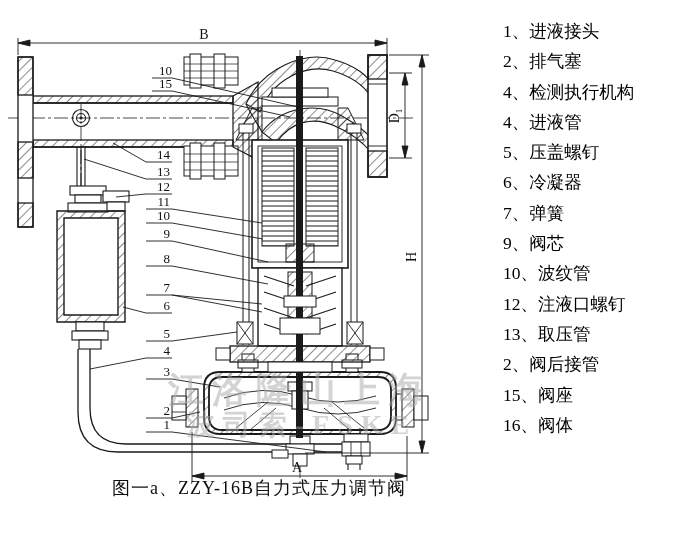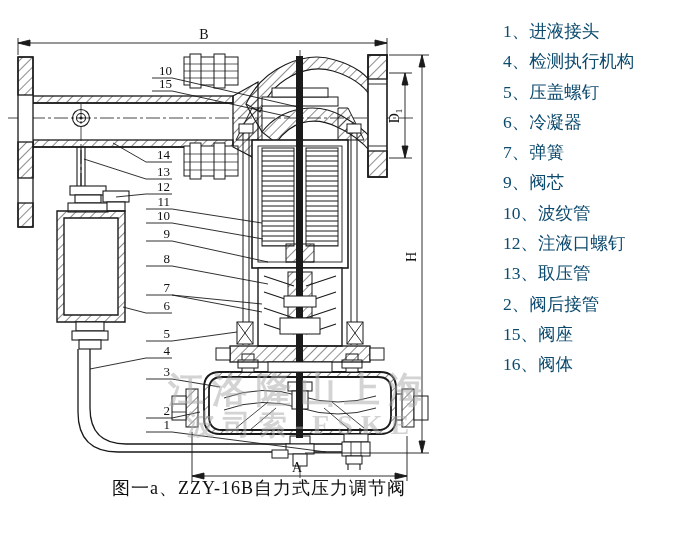--- a/index.html
+++ b/index.html
@@ -1,20 +1,20 @@
 <!DOCTYPE html>
 <html><head>
 <meta charset="utf-8">
 <style>
   html,body{margin:0;padding:0;background:#fff;}
   #stage{position:relative;width:674px;height:534px;background:#ffffff;overflow:hidden;
          font-family:"Liberation Serif","DejaVu Serif",serif;color:#111;}
   #stage svg{position:absolute;left:0;top:0;}
   .parts{position:absolute;left:503px;top:16px;}
-  .parts .row{font-size:17.5px;line-height:30.3px;white-space:nowrap;color:#0c4a6e;font-family:Liberation Serif, serif;}
+  .parts .row{font-size:17.5px;line-height:30.3px;white-space:nowrap;color:#000000;font-family:Liberation Serif, serif;}
   .caption{position:absolute;top:476px;left:28px;width:462px;text-align:center;
            font-size:18px;letter-spacing:1px;color:#0e0e0e;white-space:nowrap;}
   text{font-family:"Liberation Serif","DejaVu Serif",serif;}
   .callout{font-size:13px;fill:#111;}
   .dimlabel{font-size:14px;fill:#111;}
   .wm{font-weight:bold;fill:#a9a9a9;opacity:.5;letter-spacing:8px;}
 </style>
 </head>
 <body>
 
@@ -234,21 +234,23 @@
   </g>
 
   <g>
     <text class="wm" x="300" y="402" text-anchor="middle" font-size="36">江洛隆山上海</text>
     <text class="wm" x="302" y="434" text-anchor="middle" font-size="28">波司索-FSKE</text>
   </g>
 </svg>
 
   <div class="parts">
     <div class="row">1、进液接头</div>
+    <div class="row">2、排气塞</div>
     <div class="row">4、检测执行机构</div>
+    <div class="row">4、进液管</div>
     <div class="row">5、压盖螺钉</div>
     <div class="row">6、冷凝器</div>
     <div class="row">7、弹簧</div>
     <div class="row">9、阀芯</div>
     <div class="row">10、波纹管</div>
     <div class="row">12、注液口螺钉</div>
     <div class="row">13、取压管</div>
     <div class="row">2、阀后接管</div>
     <div class="row">15、阀座</div>
     <div class="row">16、阀体</div>

